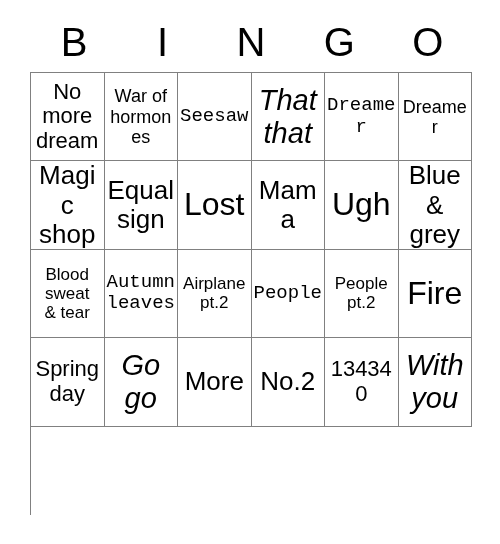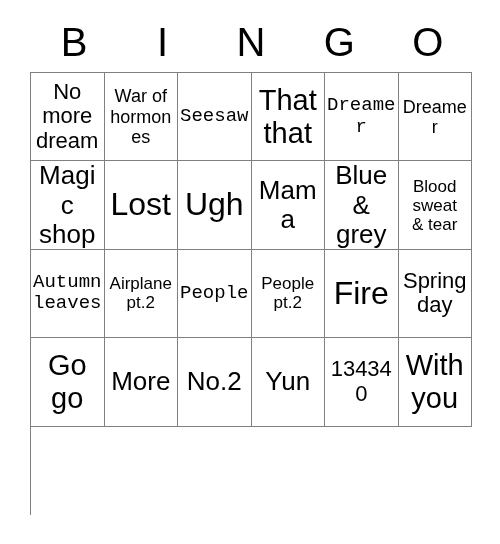--- a/index.html
+++ b/index.html
@@ -79,21 +79,21 @@
     width: 100%;
     text-align: center;
     line-height: 1.12;
     white-space: pre-line;
     word-break: break-word;
     color: #000000;
   }
 
   
   .fs-xxl  { font-size: 32px; }
-  .fs-xl   { font-size: 29px; }
+  .fs-xl   { font-size: 29px; font-style: italic; }
   .fs-lg   { font-size: 26px; }
   .fs-md   { font-size: 22px; }
   .fs-sm   { font-size: 19px; font-family: Liberation Mono, monospace; }
   .fs-xs   { font-size: 17px; }
   .fs-xxs  { font-size: 18px; }
   .fs-num  { font-size: 22px; }
 </style>
 </head>
 <body>
 
@@ -130,28 +130,32 @@
       </div>
 
     <div class="bingo-cell">
         <span class="cell-text fs-xxs">Dreamer</span>
       </div>
     <div class="bingo-cell">
         <span class="cell-text fs-lg">Magic
 shop</span>
       </div>
     <div class="bingo-cell">
+        <span class="cell-text fs-lg">Equal
+sign</span>
+      </div>
+    <div class="bingo-cell">
         <span class="cell-text fs-xxl">Lost</span>
       </div>
     <div class="bingo-cell">
+        <span class="cell-text fs-lg">Mama</span>
+      </div>
+
+    <div class="bingo-cell">
         <span class="cell-text fs-xxl">Ugh</span>
-      </div>
-
-    <div class="bingo-cell">
-        <span class="cell-text fs-lg">Mama</span>
       </div>
     <div class="bingo-cell">
         <span class="cell-text fs-lg">Blue
 &amp; grey</span>
       </div>
     <div class="bingo-cell">
         <span class="cell-text fs-xs">Blood
 sweat
 &amp; tear</span>
       </div>
@@ -183,23 +187,20 @@
 go</span>
       </div>
 
     <div class="bingo-cell">
         <span class="cell-text fs-lg">More</span>
       </div>
     <div class="bingo-cell">
         <span class="cell-text fs-lg">No.2</span>
       </div>
     <div class="bingo-cell">
-        <span class="cell-text fs-lg">Yun</span>
-      </div>
-    <div class="bingo-cell">
         <span class="cell-text fs-num">134340</span>
       </div>
     <div class="bingo-cell">
         <span class="cell-text fs-xl">With
 you</span>
       </div>
 
   </div>
 </div>
 

